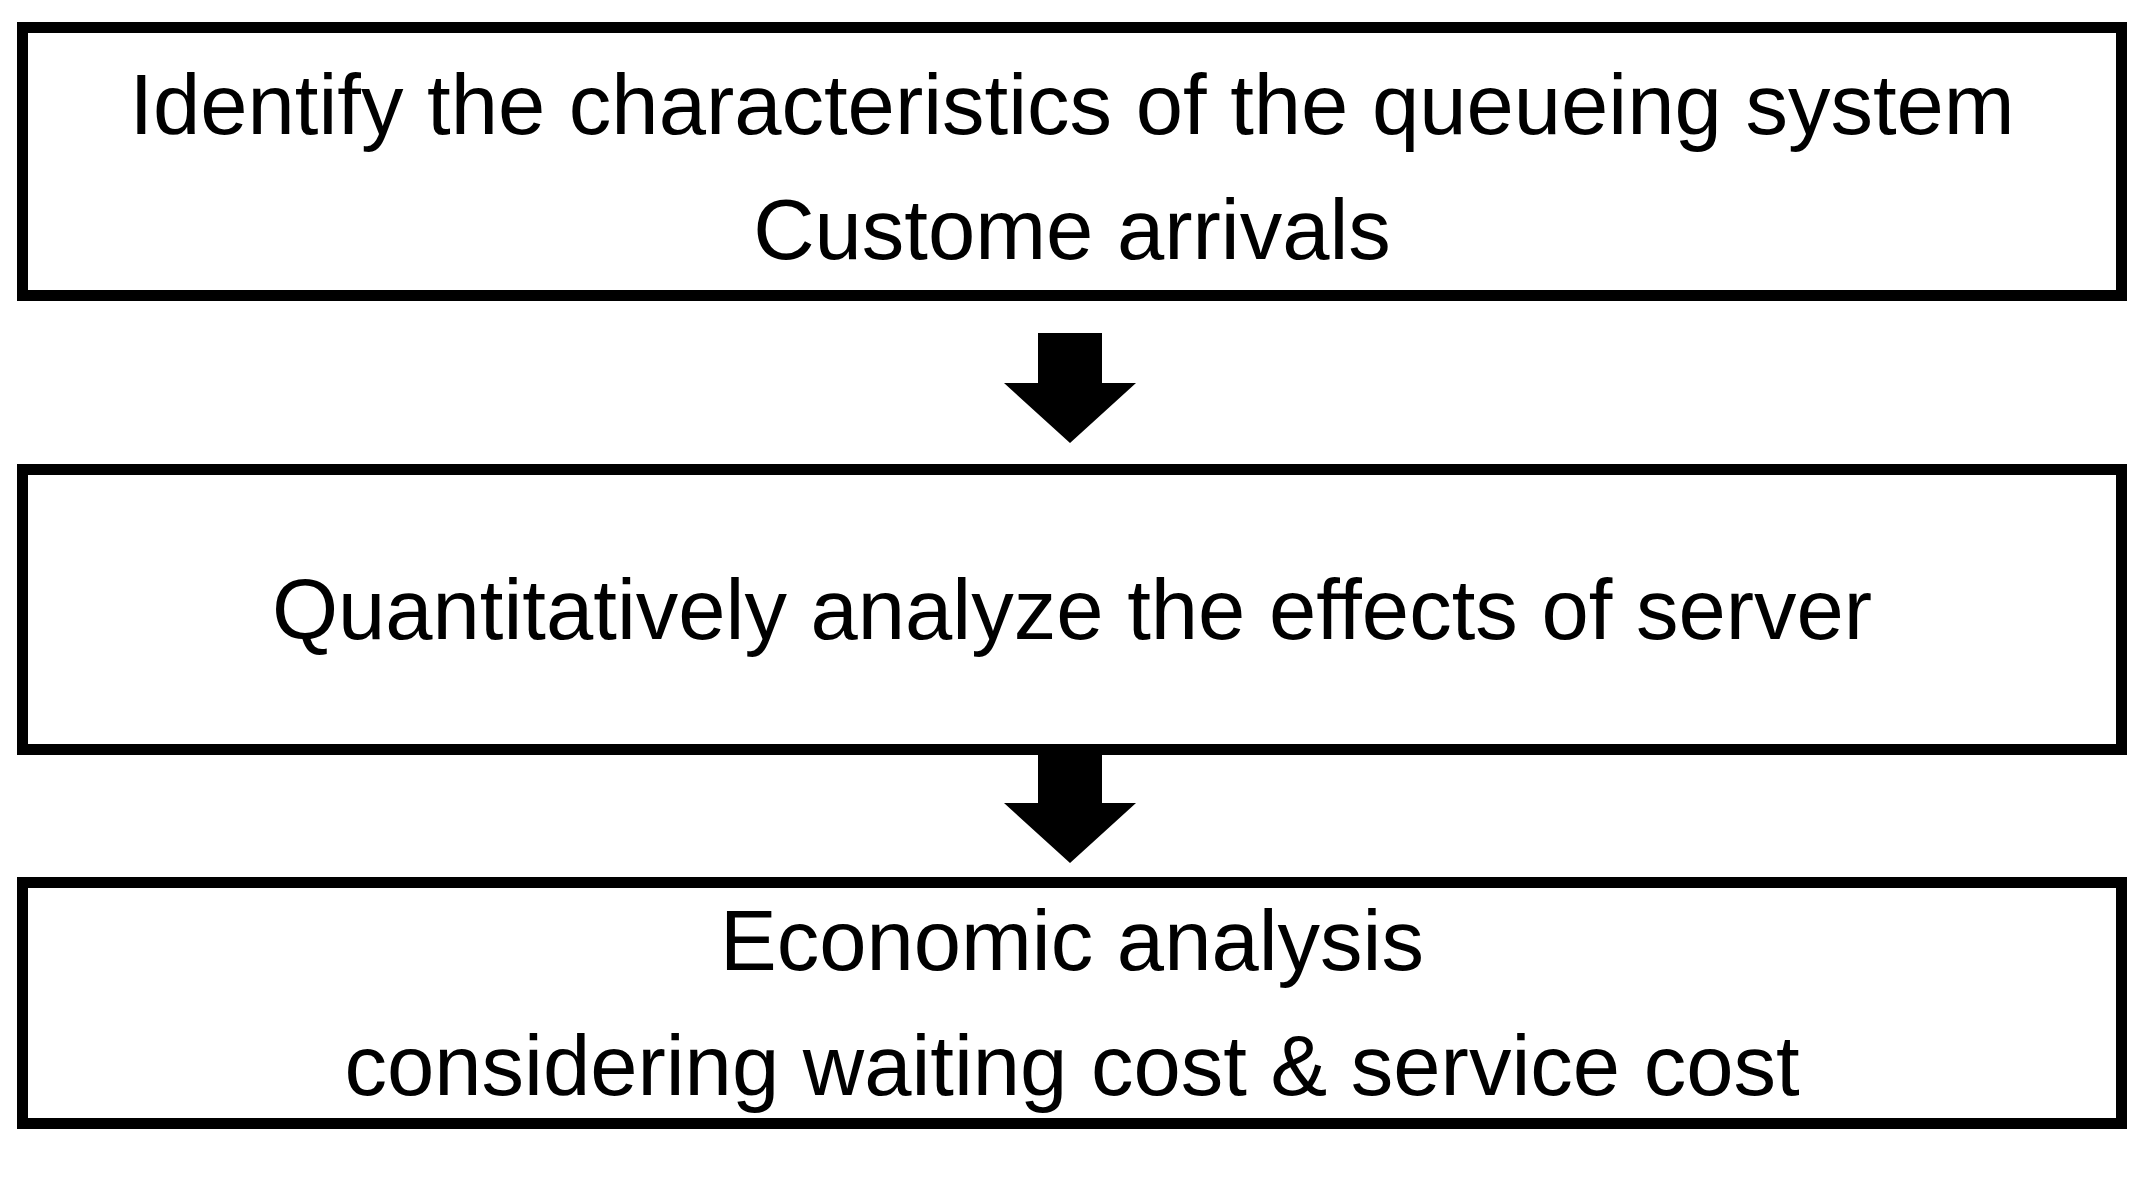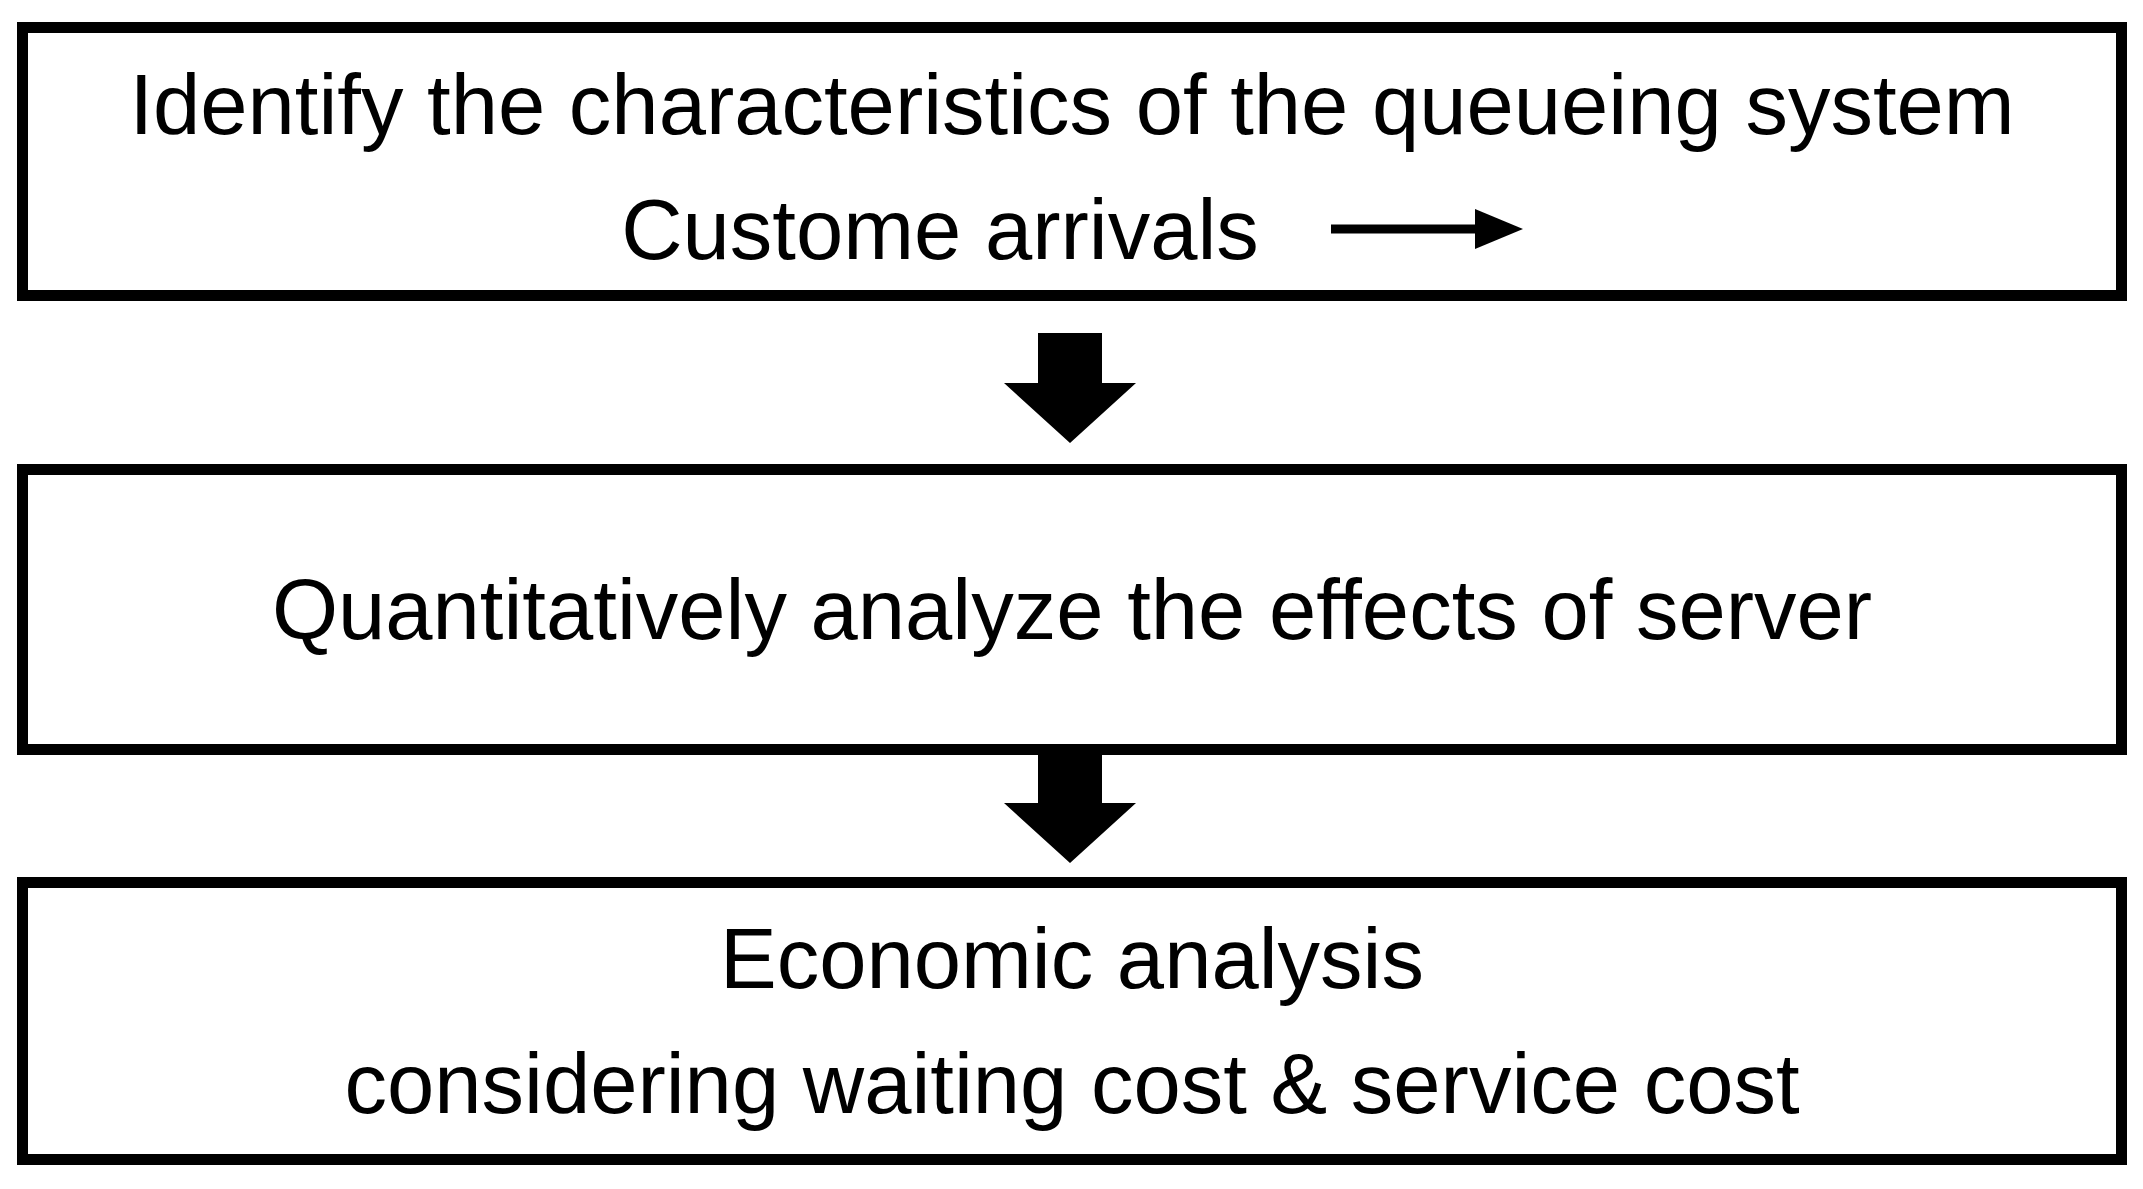--- a/index.html
+++ b/index.html
@@ -27,25 +27,25 @@
     background: var(--bg);
     display: flex;
     flex-direction: column;
     justify-content: center;
     align-items: center;
     font-size: 85px;
     line-height: 125px;
   }
   .box-1 { top: 22px;  height: 279px; padding-top: 10px; }
   .box-2 { top: 464px; height: 291px; }
-  .box-3 { top: 877px; height: 288px; }
+  .box-3 { top: 877px; height: 252px; }
   .flow-line { white-space: nowrap; text-align: center; }
   .flow-row {
     display: flex;
-    flex-direction: row;
+    flex-direction: column;
     align-items: center;
     gap: 72px;
     height: 125px;
   }
   .h-arrow { display: block; }
   .down-arrow {
     position: absolute;
     left: 1004px;
     width: 132px;
     height: 110px;

